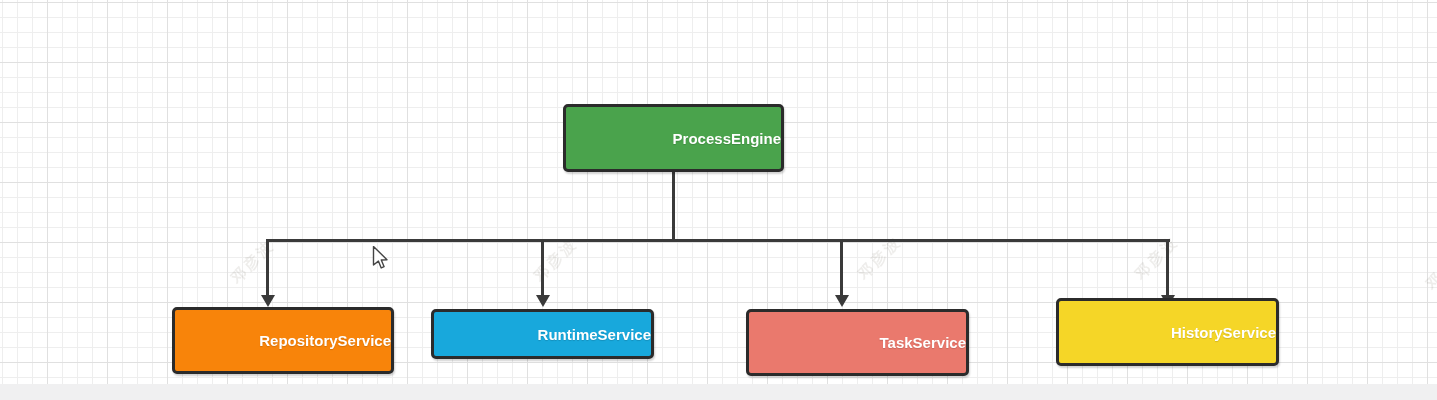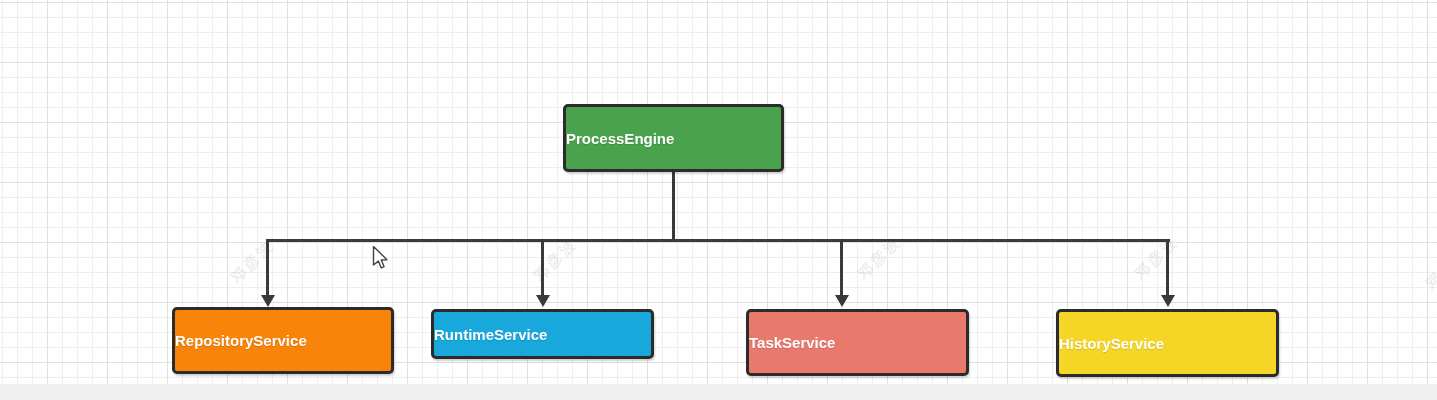--- a/index.html
+++ b/index.html
@@ -67,35 +67,35 @@
   .ah4 { left: 1160.5px; top: 295px; }
 
   
   .node {
     position: absolute;
     box-sizing: border-box;
     border: 3px solid #2b2b2b;
     border-radius: 5px;
     display: flex;
     align-items: center;
-    justify-content: flex-start;
+    justify-content: flex-end;
     box-shadow: 1px 2px 2px rgba(0,0,0,0.18);
   }
   .node-label {
     color: #ffffff;
     font-size: 15px;
     font-weight: bold;
     text-align: center;
     text-shadow: 0 1px 1px rgba(0,0,0,0.15);
   }
   .node-root    { left: 563px;  top: 104px; width: 221px; height: 68px; }
   .node-repo    { left: 172px;  top: 307px; width: 222px; height: 67px; }
   .node-runtime { left: 431px;  top: 309px; width: 223px; height: 50px; }
   .node-task    { left: 746px;  top: 309px; width: 223px; height: 67px; }
-  .node-history { left: 1056px; top: 309px; width: 223px; height: 68px; }
+  .node-history { left: 1056px; top: 298px; width: 223px; height: 68px; }
 
   .cursor {
     position: absolute;
     left: 372px; top: 246px;
     pointer-events: none;
   }
 </style>
 </head>
 <body>
 

